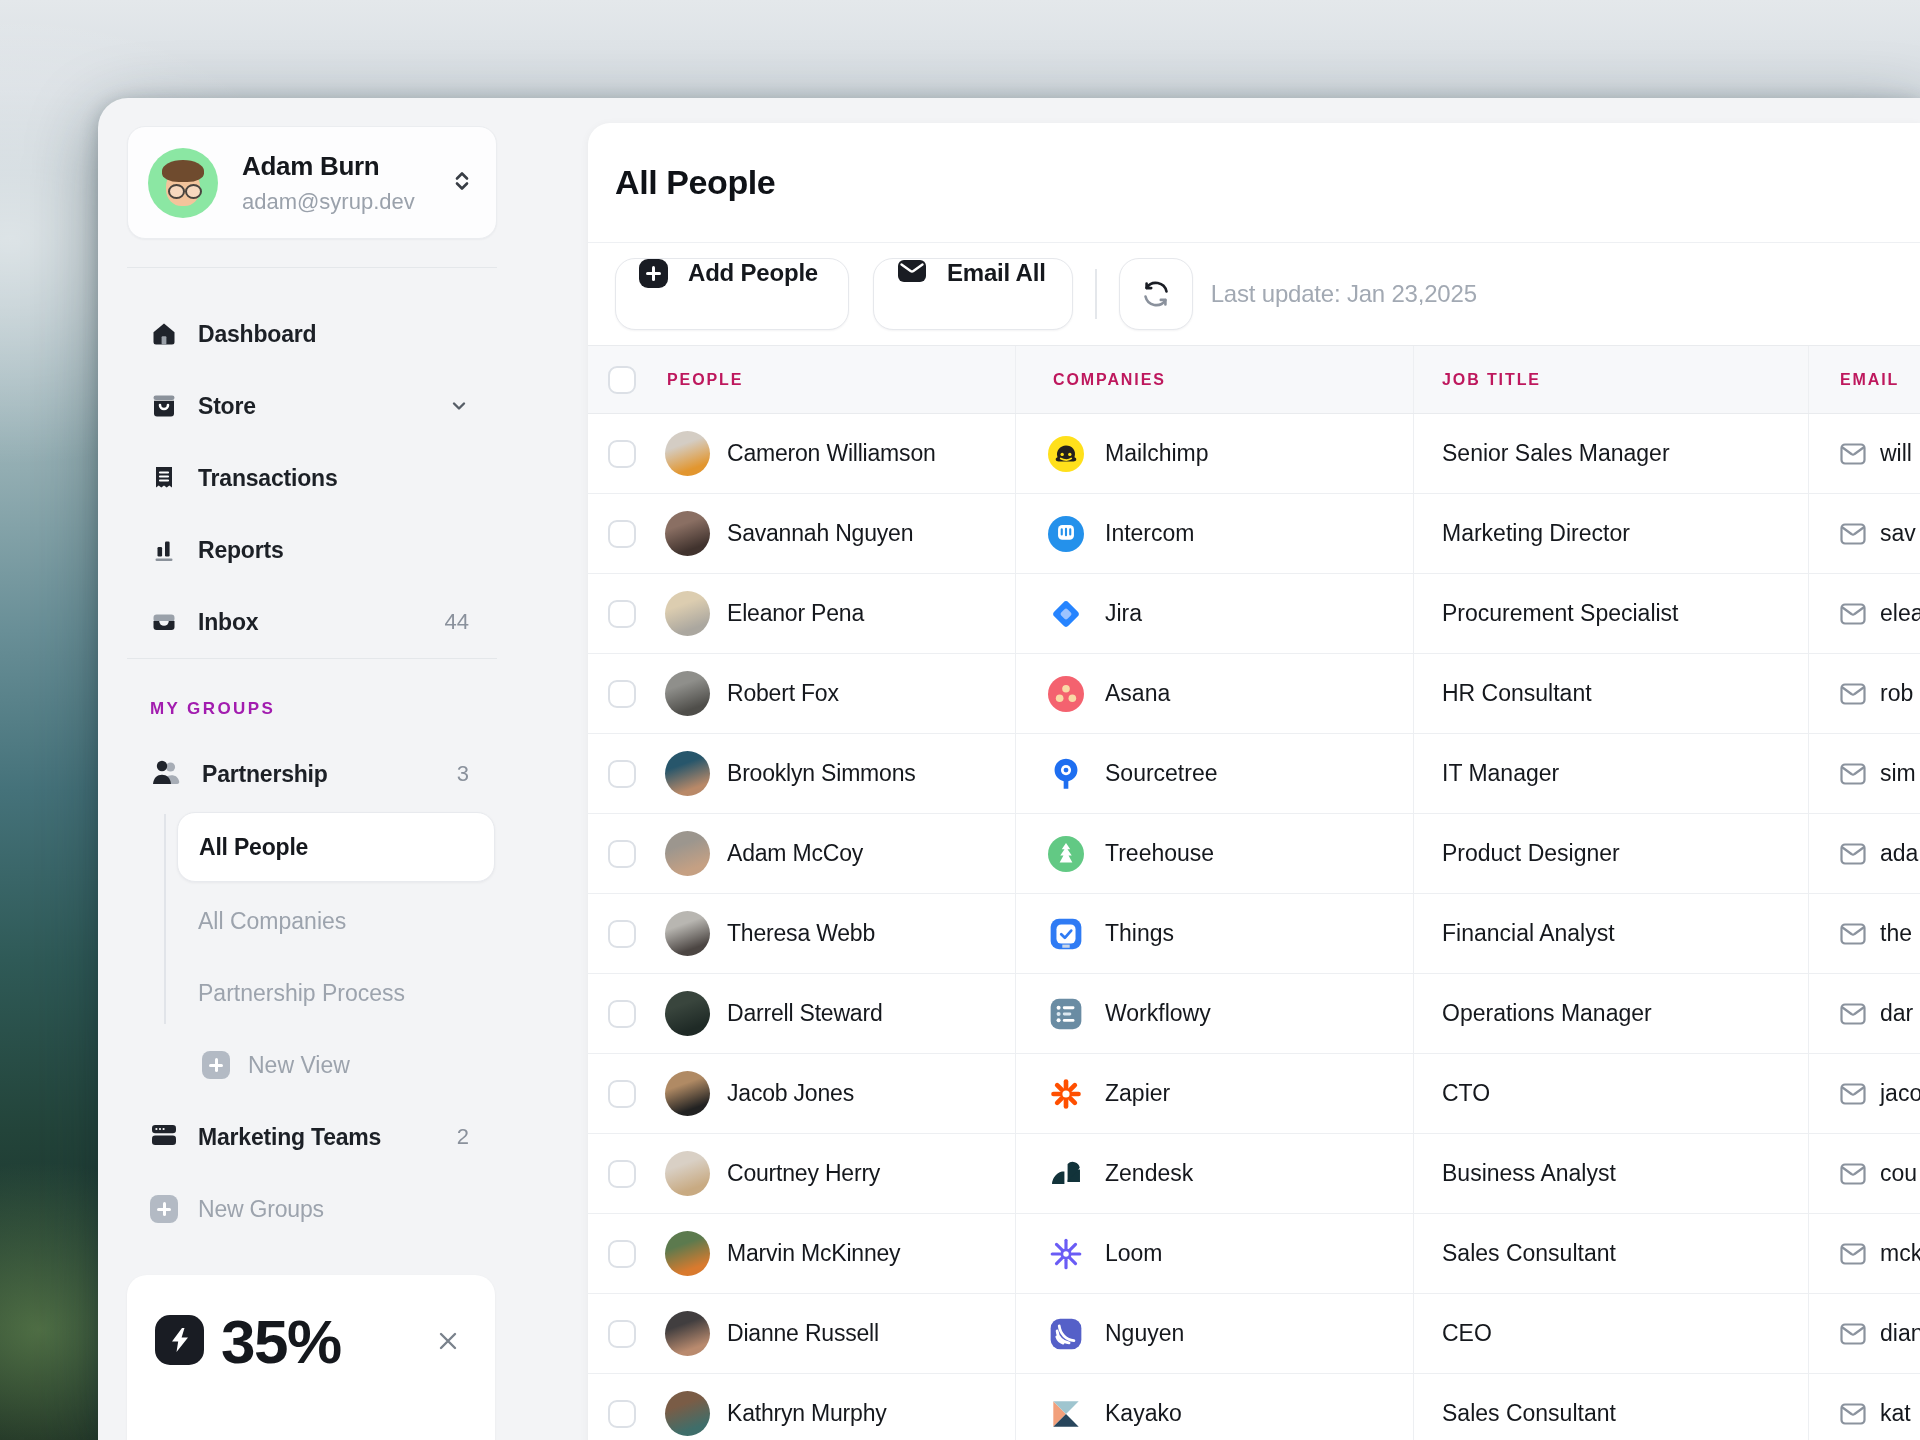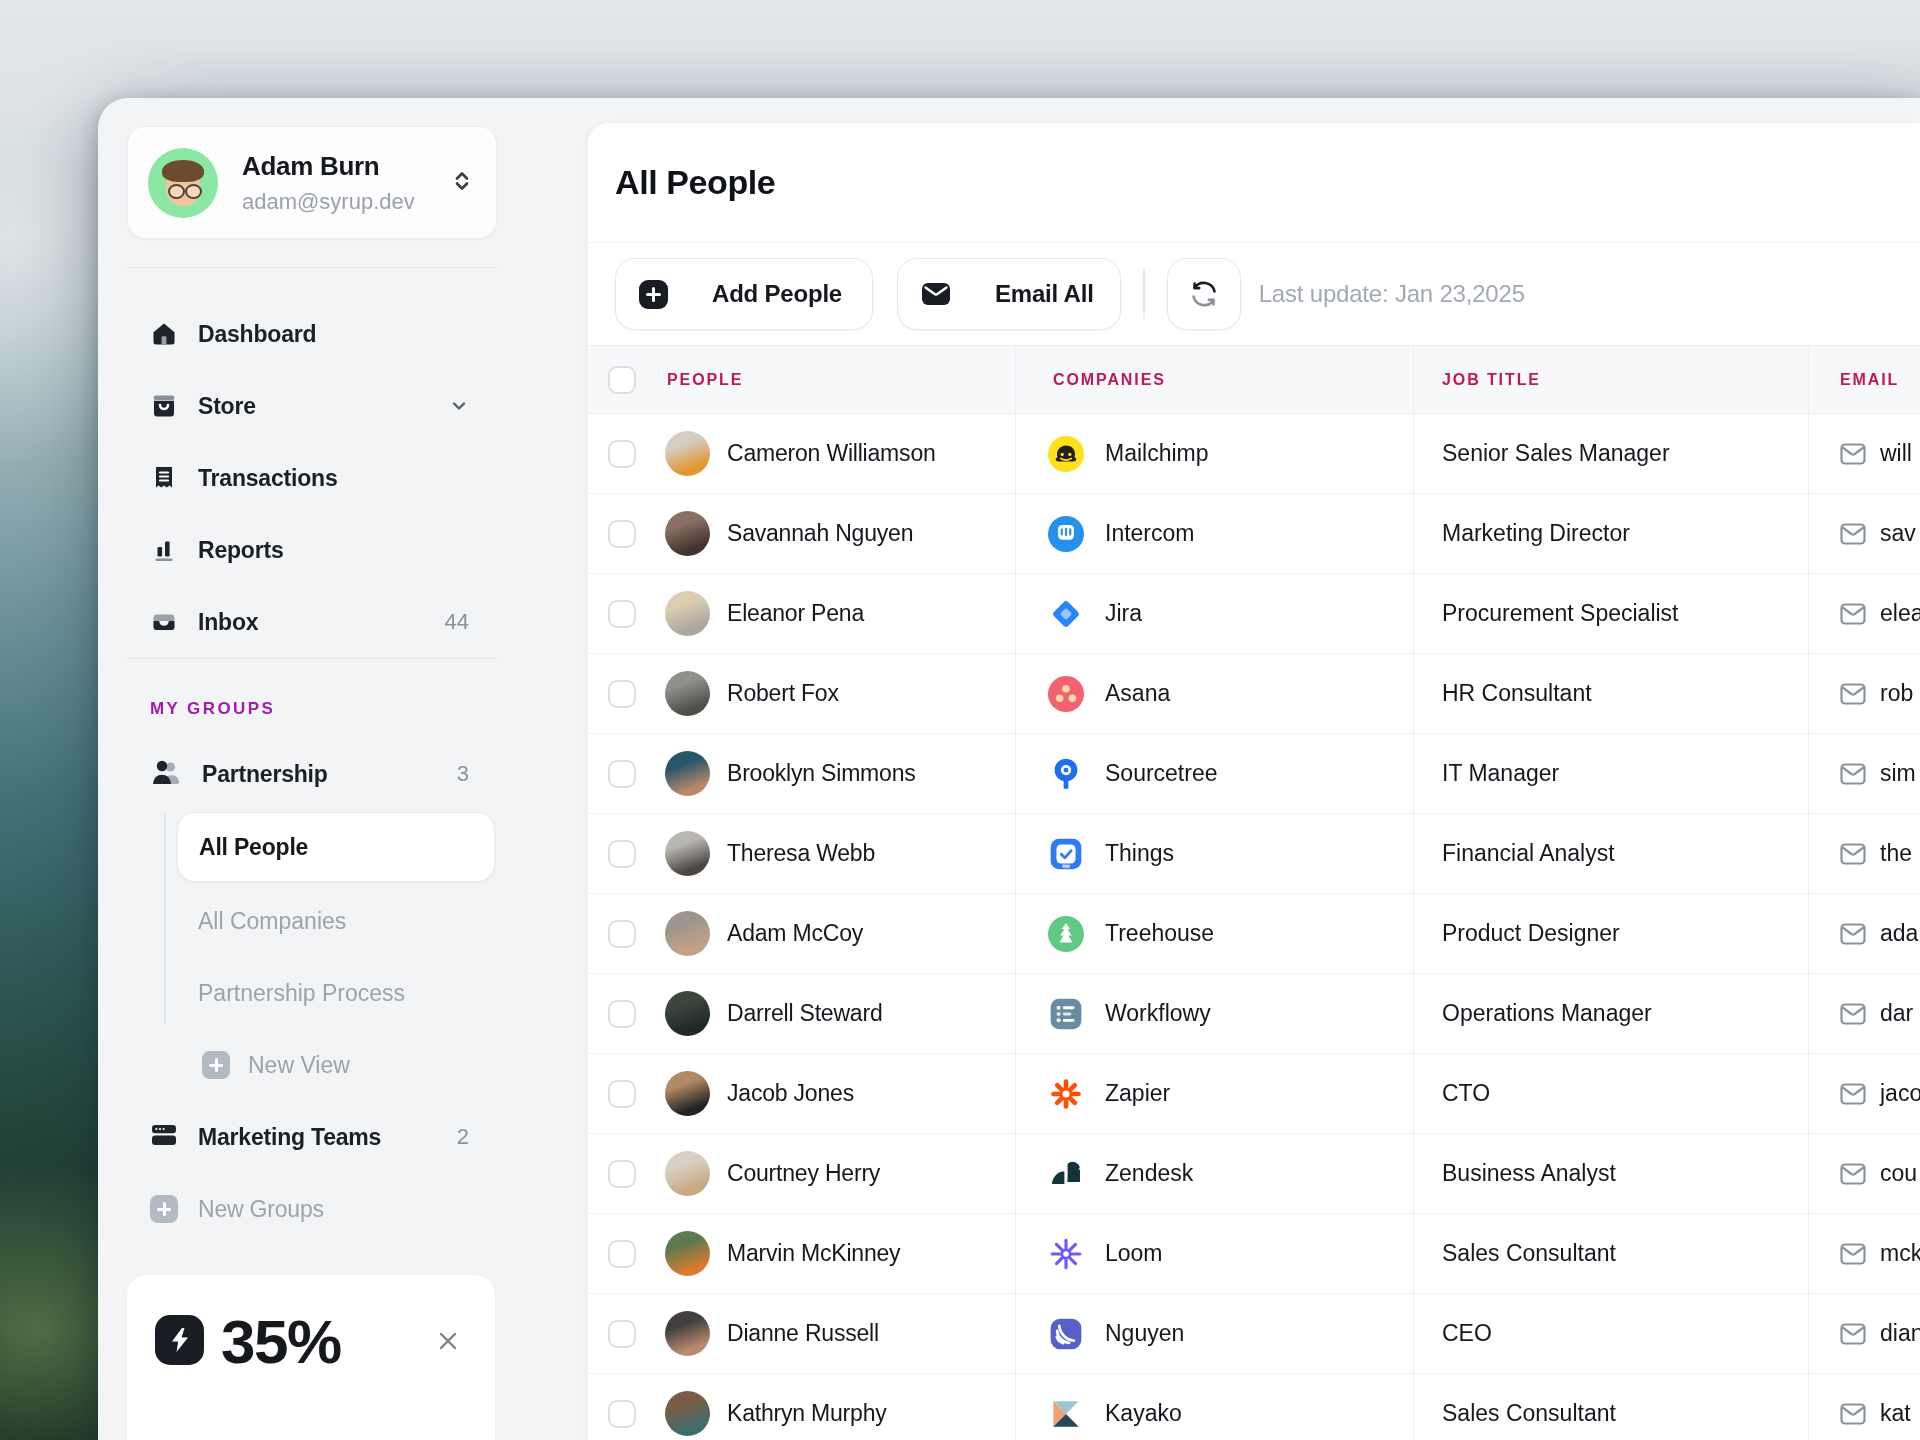--- a/index.html
+++ b/index.html
@@ -72,22 +72,22 @@
   .usage-close{position:absolute;right:36px;top:55px;cursor:pointer;line-height:0;}
   
   .main{
     position:absolute;left:490px;top:25px;right:0;bottom:-80px;background:#fff;
     border-top-left-radius:22px;overflow:hidden;box-shadow:0 2px 10px rgba(16,24,40,.05);
   }
   .main-title{padding:40px 0 0 27px;font-size:34px;font-weight:700;letter-spacing:-.4px;color:#0F1217;}
   .title-divider{height:1px;background:#EEF0F3;margin-top:40px;}
   .toolbar{height:102px;display:flex;align-items:center;padding-left:27px;}
   .btn{
-    height:70px;background:#fff;border:1px solid #E6E8EC;border-radius:20px;display:flex;align-items:center;
-    padding:0 30px 0 23px;cursor:pointer;box-shadow:0 1px 2px rgba(18,25,38,.05);gap:24px;
+    height:70px;background:#fff;border:1px solid #E6E8EC;border-radius:20px;display:flex;
+    padding:0 30px 0 23px;cursor:pointer;box-shadow:0 1px 2px rgba(18,25,38,.05);
   }
   .btn .blbl{margin-left:20px;font-size:24px;font-weight:700;color:#15181D;letter-spacing:-.2px;}
   .btn.mail-btn{margin-left:24px;padding-right:26px;}
   .dark-sq{width:29px;height:29px;border-radius:9px;background:#191C23;position:relative;flex:none;}
   .dark-sq:before,.dark-sq:after{content:"";position:absolute;background:#fff;border-radius:1.5px;}
   .dark-sq:before{left:7px;top:13px;width:15px;height:3.2px;}
   .dark-sq:after{left:12.9px;top:7px;width:3.2px;height:15px;}
   .tb-sep{width:2px;height:50px;background:#E4E7EB;margin:0 22px;}
   .refresh-btn{height:70px;width:72px;background:#fff;border:1px solid #E6E8EC;border-radius:20px;display:flex;align-items:center;justify-content:center;cursor:pointer;box-shadow:0 1px 2px rgba(18,25,38,.05);}
   .last-update{margin-left:18px;font-size:24px;color:#A2A9B3;letter-spacing:-.2px;}
@@ -450,20 +450,46 @@
       <span class="mailico"><svg width="26" height="22" viewBox="0 0 26 22" fill="none">
                 <rect x="1.5" y="1.5" width="23" height="19" rx="3.5" stroke="#8B939E" stroke-width="2.2"></rect>
                 <path d="M2.5 4.5 11.4 11a2.6 2.6 0 0 0 3.2 0l8.9-6.5" stroke="#8B939E" stroke-width="2.2" stroke-linecap="round"></path>
               </svg></span>
       <span class="email">sim</span>
     </div>
         </div>
         <div class="grid row">
     <div class="td c1">
       <span class="checkbox"></span>
+      <span class="avatar" style="background:linear-gradient(160deg, #9c968e 32%, #c5a083 78%);"></span>
+      <span class="pname">Adam McCoy</span>
+    </div>
+    <div class="td c2">
+      <span class="brand">
+              <svg width="36" height="36" viewBox="0 0 34 34">
+                <circle cx="17" cy="17" r="17" fill="#62C984"></circle>
+                <path d="M17 6.5l4 6h-2.6l4 6h-3l3.6 6.5h-12L14.6 18.5h-3l4-6H13z" fill="#fff"></path>
+              </svg>
+            </span>
+      <span class="cname">Treehouse</span>
+    </div>
+    <div class="td c3">
+      <span class="jtitle">Product Designer</span>
+    </div>
+    <div class="td c4">
+      <span class="mailico"><svg width="26" height="22" viewBox="0 0 26 22" fill="none">
+                <rect x="1.5" y="1.5" width="23" height="19" rx="3.5" stroke="#8B939E" stroke-width="2.2"></rect>
+                <path d="M2.5 4.5 11.4 11a2.6 2.6 0 0 0 3.2 0l8.9-6.5" stroke="#8B939E" stroke-width="2.2" stroke-linecap="round"></path>
+              </svg></span>
+      <span class="email">ada</span>
+    </div>
+        </div>
+        <div class="grid row">
+    <div class="td c1">
+      <span class="checkbox"></span>
       <span class="avatar" style="background:linear-gradient(160deg, #b8b6b1 32%, #4c4643 78%);"></span>
       <span class="pname">Theresa Webb</span>
     </div>
     <div class="td c2">
       <span class="brand">
               <svg width="36" height="36" viewBox="0 0 34 34">
                 <rect x="2.5" y="2.5" width="29" height="29" rx="8" fill="#2F7BF4"></rect>
                 <rect x="8" y="8" width="18" height="18" rx="4.5" fill="#fff"></rect>
                 <path d="M12.5 17.2l3.4 3.4 6-6.8" stroke="#2F7BF4" stroke-width="2.6" fill="none" stroke-linecap="round" stroke-linejoin="round"></path>
                 <rect x="13.5" y="27" width="7" height="3" fill="#C9D6E8"></rect>
@@ -473,46 +499,20 @@
     </div>
     <div class="td c3">
       <span class="jtitle">Financial Analyst</span>
     </div>
     <div class="td c4">
       <span class="mailico"><svg width="26" height="22" viewBox="0 0 26 22" fill="none">
                 <rect x="1.5" y="1.5" width="23" height="19" rx="3.5" stroke="#8B939E" stroke-width="2.2"></rect>
                 <path d="M2.5 4.5 11.4 11a2.6 2.6 0 0 0 3.2 0l8.9-6.5" stroke="#8B939E" stroke-width="2.2" stroke-linecap="round"></path>
               </svg></span>
       <span class="email">the</span>
-    </div>
-        </div>
-        <div class="grid row">
-    <div class="td c1">
-      <span class="checkbox"></span>
-      <span class="avatar" style="background:linear-gradient(160deg, #9c968e 32%, #c5a083 78%);"></span>
-      <span class="pname">Adam McCoy</span>
-    </div>
-    <div class="td c2">
-      <span class="brand">
-              <svg width="36" height="36" viewBox="0 0 34 34">
-                <circle cx="17" cy="17" r="17" fill="#62C984"></circle>
-                <path d="M17 6.5l4 6h-2.6l4 6h-3l3.6 6.5h-12L14.6 18.5h-3l4-6H13z" fill="#fff"></path>
-              </svg>
-            </span>
-      <span class="cname">Treehouse</span>
-    </div>
-    <div class="td c3">
-      <span class="jtitle">Product Designer</span>
-    </div>
-    <div class="td c4">
-      <span class="mailico"><svg width="26" height="22" viewBox="0 0 26 22" fill="none">
-                <rect x="1.5" y="1.5" width="23" height="19" rx="3.5" stroke="#8B939E" stroke-width="2.2"></rect>
-                <path d="M2.5 4.5 11.4 11a2.6 2.6 0 0 0 3.2 0l8.9-6.5" stroke="#8B939E" stroke-width="2.2" stroke-linecap="round"></path>
-              </svg></span>
-      <span class="email">ada</span>
     </div>
         </div>
         <div class="grid row">
     <div class="td c1">
       <span class="checkbox"></span>
       <span class="avatar" style="background:linear-gradient(160deg, #39453d 32%, #1f2a26 78%);"></span>
       <span class="pname">Darrell Steward</span>
     </div>
     <div class="td c2">
       <span class="brand">

